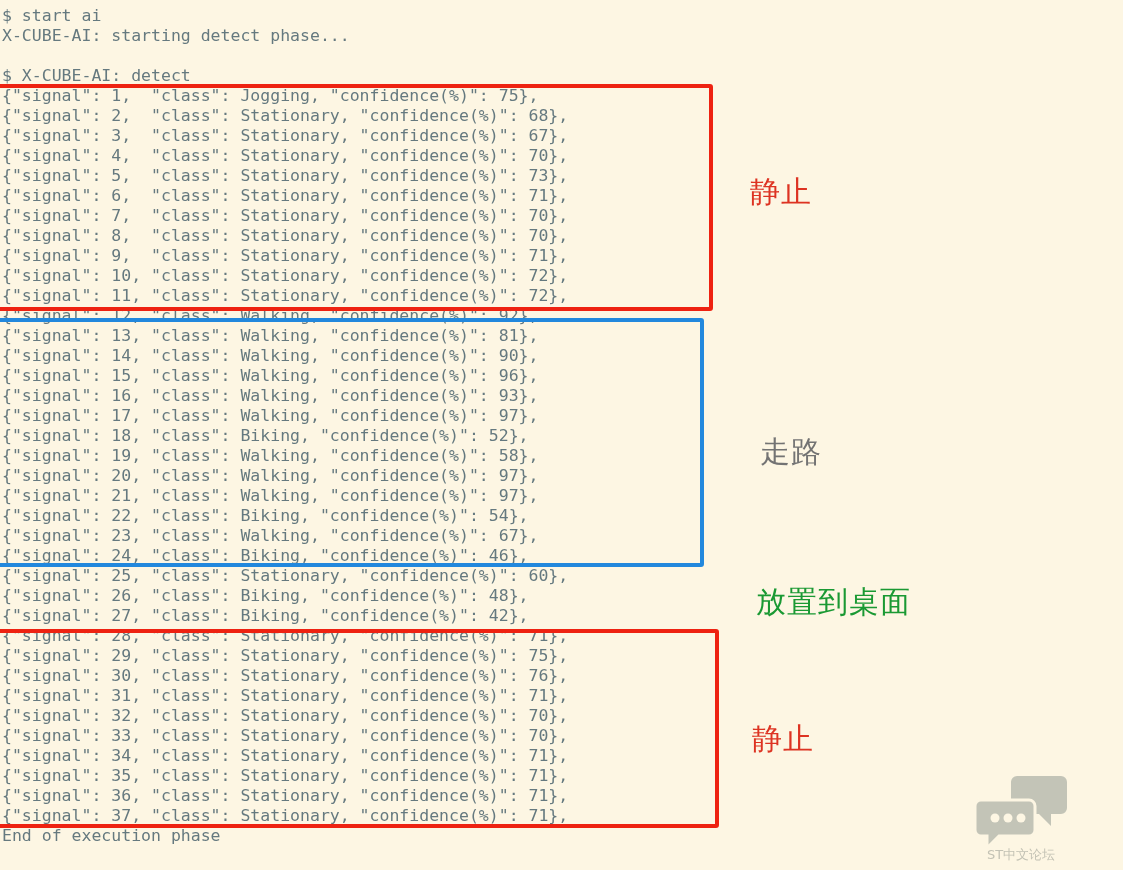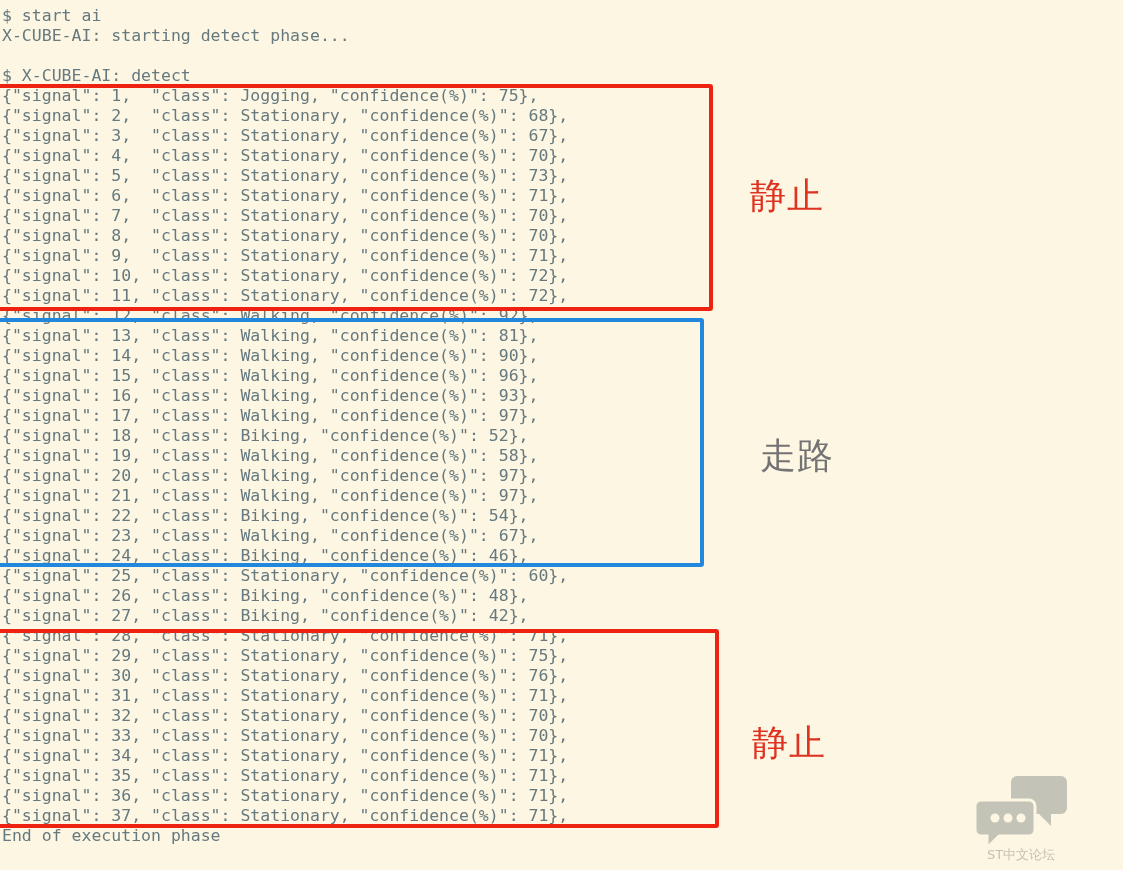--- a/index.html
+++ b/index.html
@@ -67,21 +67,21 @@
     width: 723px;
     height: 199px;
     border: 4px solid #ee2211;
   }
 
   
   .anno-label {
     position: absolute;
     z-index: 4;
     font-family: "DejaVu Sans", "Liberation Sans", sans-serif;
-    font-size: 36px;
+    font-size: 30px;
     font-weight: 400;
     white-space: nowrap;
     letter-spacing: 1px;
   }
   .label-stationary-1 { left: 750px; top: 172px; color: #dd3322; }
   .label-walking     { left: 760px; top: 432px; color: #737373; }
   .label-desk        { left: 756px; top: 582px; color: #1a9933; }
   .label-stationary-2 { left: 752px; top: 719px; color: #dd3322; }
 
   
@@ -114,20 +114,21 @@
 <div id="screen">
 
   <div class="anno-box box-red-1"></div>
   <div class="anno-box box-blue"></div>
   <div class="anno-box box-red-2"></div>
 
   <div id="terminal"><div class="line">$ start ai</div><div class="line">X-CUBE-AI: starting detect phase...</div><div class="line blank"></div><div class="line">$ X-CUBE-AI: detect</div><div class="line">{"signal": 1,  "class": Jogging, "confidence(%)": 75},</div><div class="line">{"signal": 2,  "class": Stationary, "confidence(%)": 68},</div><div class="line">{"signal": 3,  "class": Stationary, "confidence(%)": 67},</div><div class="line">{"signal": 4,  "class": Stationary, "confidence(%)": 70},</div><div class="line">{"signal": 5,  "class": Stationary, "confidence(%)": 73},</div><div class="line">{"signal": 6,  "class": Stationary, "confidence(%)": 71},</div><div class="line">{"signal": 7,  "class": Stationary, "confidence(%)": 70},</div><div class="line">{"signal": 8,  "class": Stationary, "confidence(%)": 70},</div><div class="line">{"signal": 9,  "class": Stationary, "confidence(%)": 71},</div><div class="line">{"signal": 10, "class": Stationary, "confidence(%)": 72},</div><div class="line">{"signal": 11, "class": Stationary, "confidence(%)": 72},</div><div class="line">{"signal": 12, "class": Walking, "confidence(%)": 92},</div><div class="line">{"signal": 13, "class": Walking, "confidence(%)": 81},</div><div class="line">{"signal": 14, "class": Walking, "confidence(%)": 90},</div><div class="line">{"signal": 15, "class": Walking, "confidence(%)": 96},</div><div class="line">{"signal": 16, "class": Walking, "confidence(%)": 93},</div><div class="line">{"signal": 17, "class": Walking, "confidence(%)": 97},</div><div class="line">{"signal": 18, "class": Biking, "confidence(%)": 52},</div><div class="line">{"signal": 19, "class": Walking, "confidence(%)": 58},</div><div class="line">{"signal": 20, "class": Walking, "confidence(%)": 97},</div><div class="line">{"signal": 21, "class": Walking, "confidence(%)": 97},</div><div class="line">{"signal": 22, "class": Biking, "confidence(%)": 54},</div><div class="line">{"signal": 23, "class": Walking, "confidence(%)": 67},</div><div class="line">{"signal": 24, "class": Biking, "confidence(%)": 46},</div><div class="line">{"signal": 25, "class": Stationary, "confidence(%)": 60},</div><div class="line">{"signal": 26, "class": Biking, "confidence(%)": 48},</div><div class="line">{"signal": 27, "class": Biking, "confidence(%)": 42},</div><div class="line">{"signal": 28, "class": Stationary, "confidence(%)": 71},</div><div class="line">{"signal": 29, "class": Stationary, "confidence(%)": 75},</div><div class="line">{"signal": 30, "class": Stationary, "confidence(%)": 76},</div><div class="line">{"signal": 31, "class": Stationary, "confidence(%)": 71},</div><div class="line">{"signal": 32, "class": Stationary, "confidence(%)": 70},</div><div class="line">{"signal": 33, "class": Stationary, "confidence(%)": 70},</div><div class="line">{"signal": 34, "class": Stationary, "confidence(%)": 71},</div><div class="line">{"signal": 35, "class": Stationary, "confidence(%)": 71},</div><div class="line">{"signal": 36, "class": Stationary, "confidence(%)": 71},</div><div class="line">{"signal": 37, "class": Stationary, "confidence(%)": 71},</div><div class="line">End of execution phase</div></div>
 
   <div class="anno-label label-stationary-1">静止</div>
   <div class="anno-label label-walking">走路</div>
+  <div class="anno-label label-desk">放置到桌面</div>
   <div class="anno-label label-stationary-2">静止</div>
 
   <div id="watermark">
     <svg width="104" height="80" viewBox="0 0 104 80">
       <path d="M48 6 h44 a6 6 0 0 1 6 6 v26 a6 6 0 0 1 -6 6 h-10 l0 12 l-12 -12 h-22 a6 6 0 0 1 -6 -6 v-26 a6 6 0 0 1 6 -6 z" fill="#b9bcb0"></path>
       <path d="M12 30 h48 a6 6 0 0 1 6 6 v24 a6 6 0 0 1 -6 6 h-30 l-12 12 l0 -12 h-6 a6 6 0 0 1 -6 -6 v-24 a6 6 0 0 1 6 -6 z" fill="#b9bcb0" stroke="#fdf6e3" stroke-width="3"></path>
       <circle cx="26" cy="48" r="4.5" fill="#fdf6e3"></circle>
       <circle cx="39" cy="48" r="4.5" fill="#fdf6e3"></circle>
       <circle cx="52" cy="48" r="4.5" fill="#fdf6e3"></circle>
     </svg>

